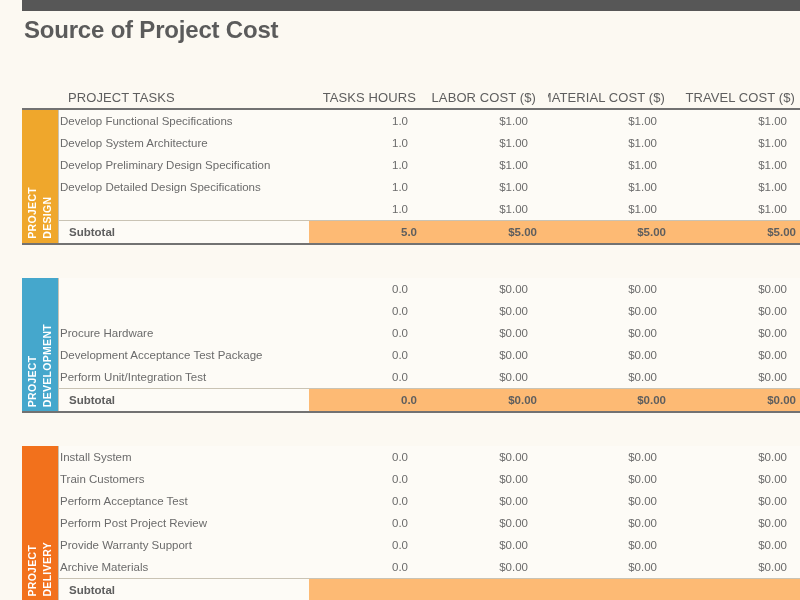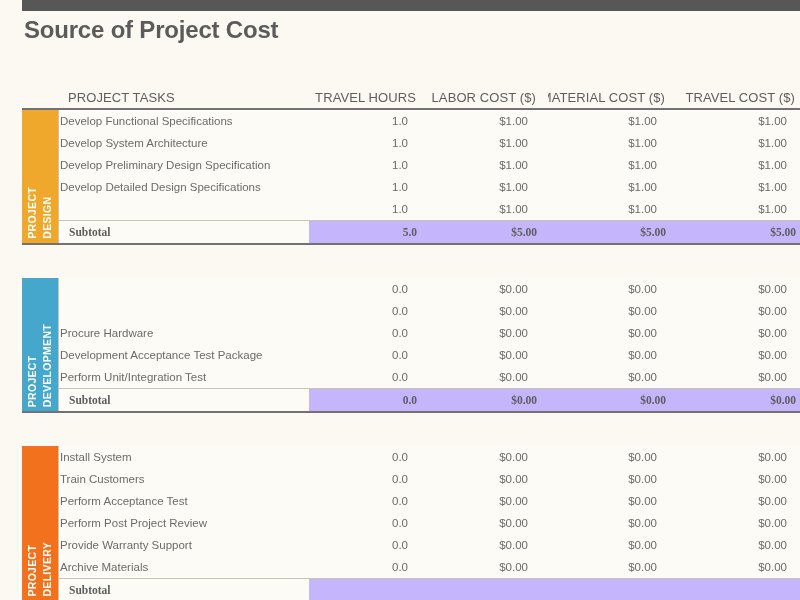--- a/index.html
+++ b/index.html
@@ -154,25 +154,24 @@
     display: flex;
     height: 22px;
     align-items: center;
     border-top: 1px solid #C9C3B4;
     background: #FDFBF6;
   }
   .subtotal-row .cell {
     font-weight: bold;
     color: #5E5E5E;
     height: 22px;
-    font-family: Liberation Serif, serif;
   }
   .subtotal-row .c-num,
   .subtotal-row .c-num2 {
-    background: #c4b5fd;
+    background: #fdba74;
   }
   .rule-bottom {
     height: 2px;
     background: #727272;
     margin-left: 22px;
   }
 
   .gap {
     height: 33px;
     background: #FCF9F2;
@@ -192,21 +191,21 @@
   <div class="top-bar"></div>
 
   <div class="title">Source of Project Cost</div>
 
   <div class="table-wrap">
 
     <div class="row head-row">
       <div class="gutter"></div>
       <div class="sidetab"></div>
       <div class="cell c-task">PROJECT TASKS</div>
-      <div class="cell c-num">TRAVEL HOURS</div>
+      <div class="cell c-num">TASKS HOURS</div>
       <div class="cell c-num">LABOR COST ($)</div>
       <div class="cell c-num2">MATERIAL COST ($)</div>
       <div class="cell c-num2">TRAVEL COST ($)</div>
     </div>
 
     <div class="head-underline"></div>
 
     <div id="sections-host">
         <div class="section">
           <div class="section-body">

